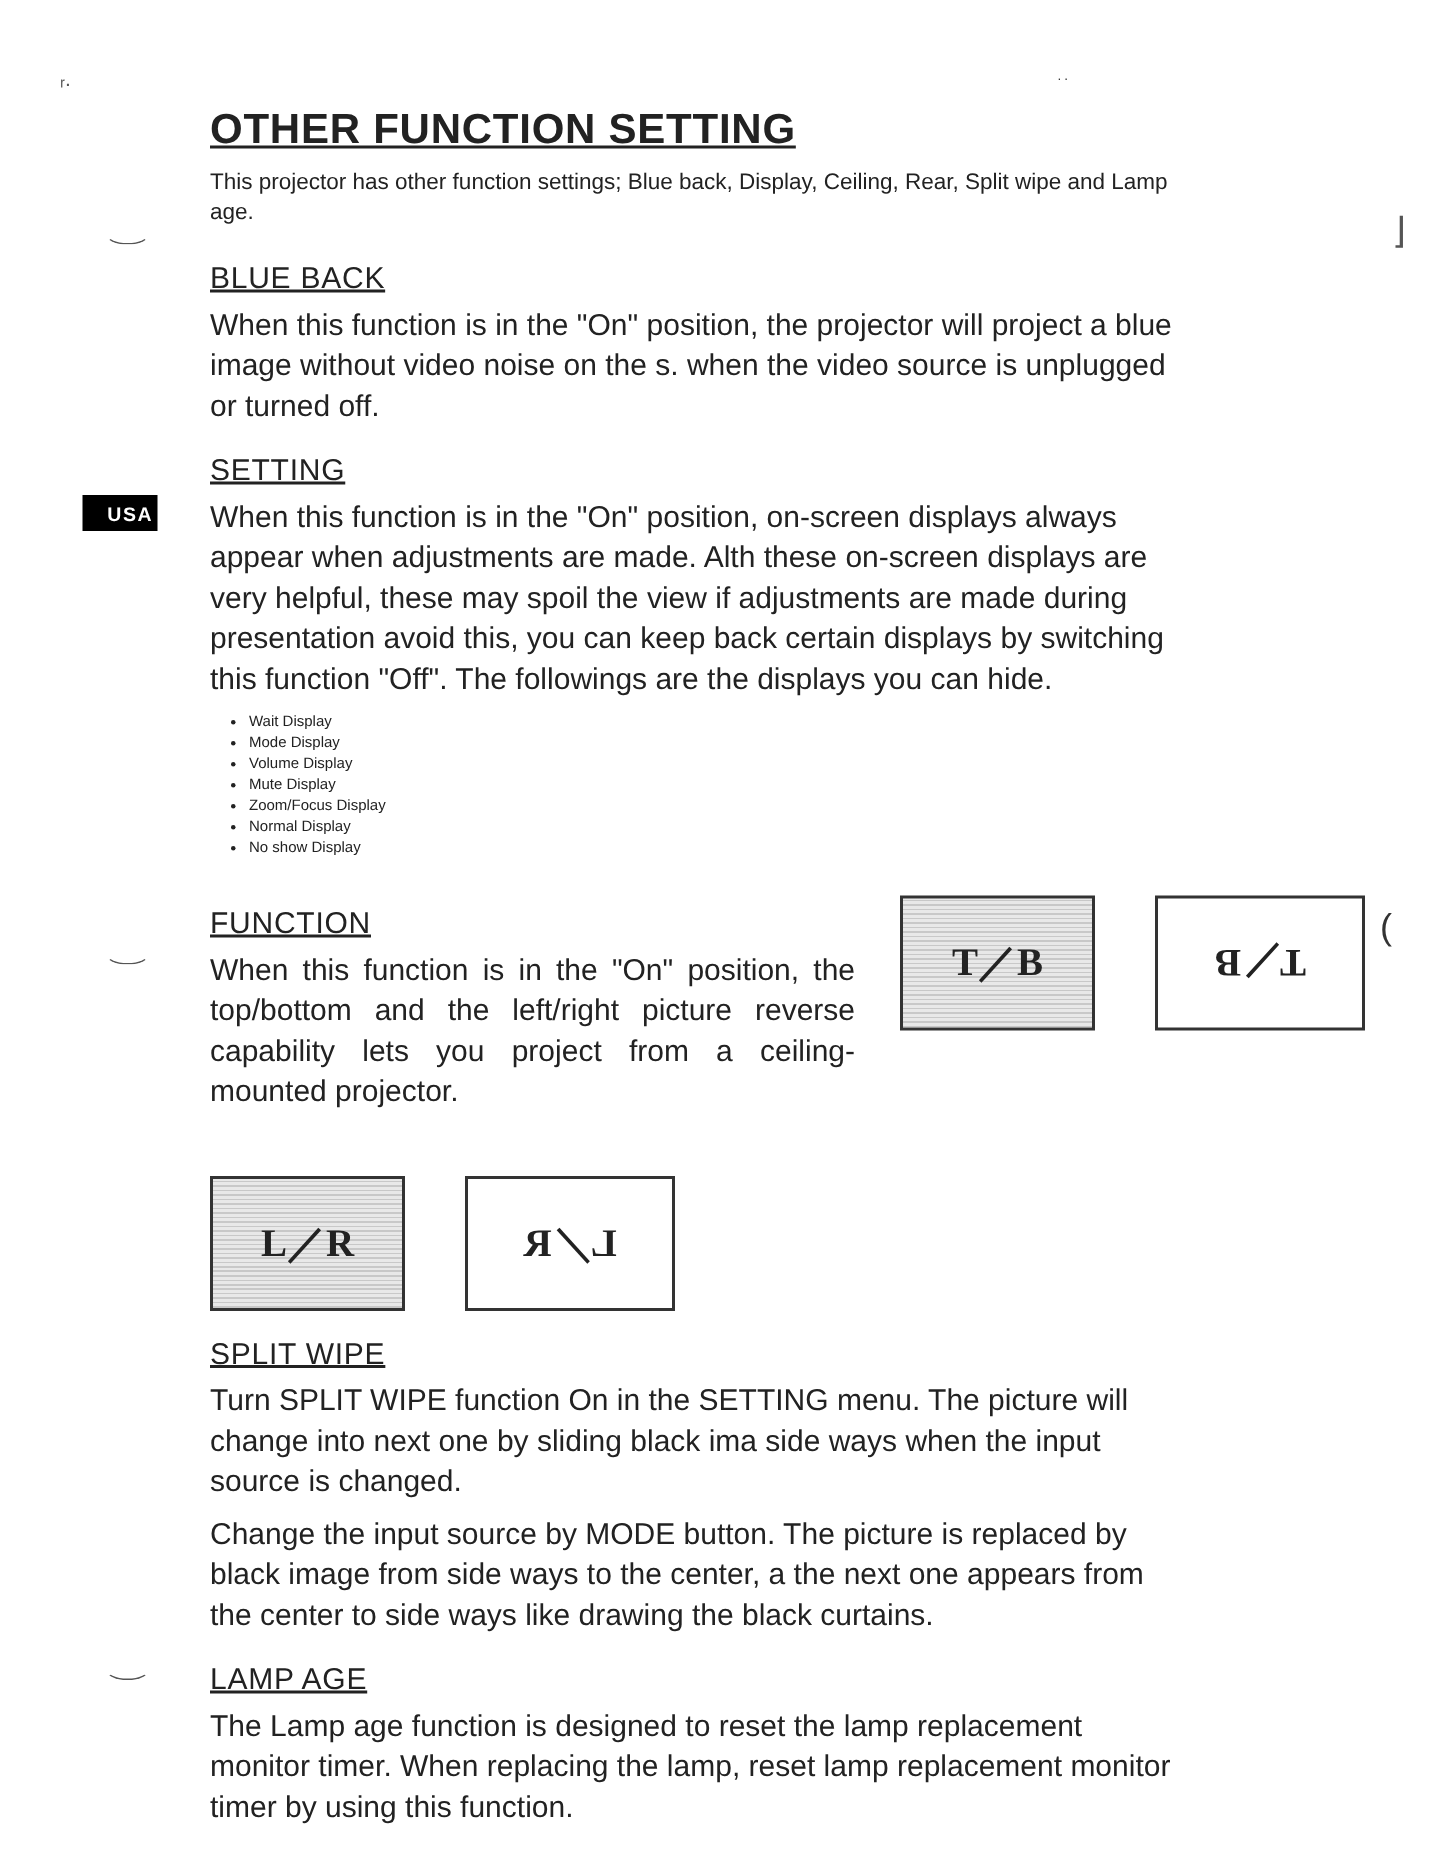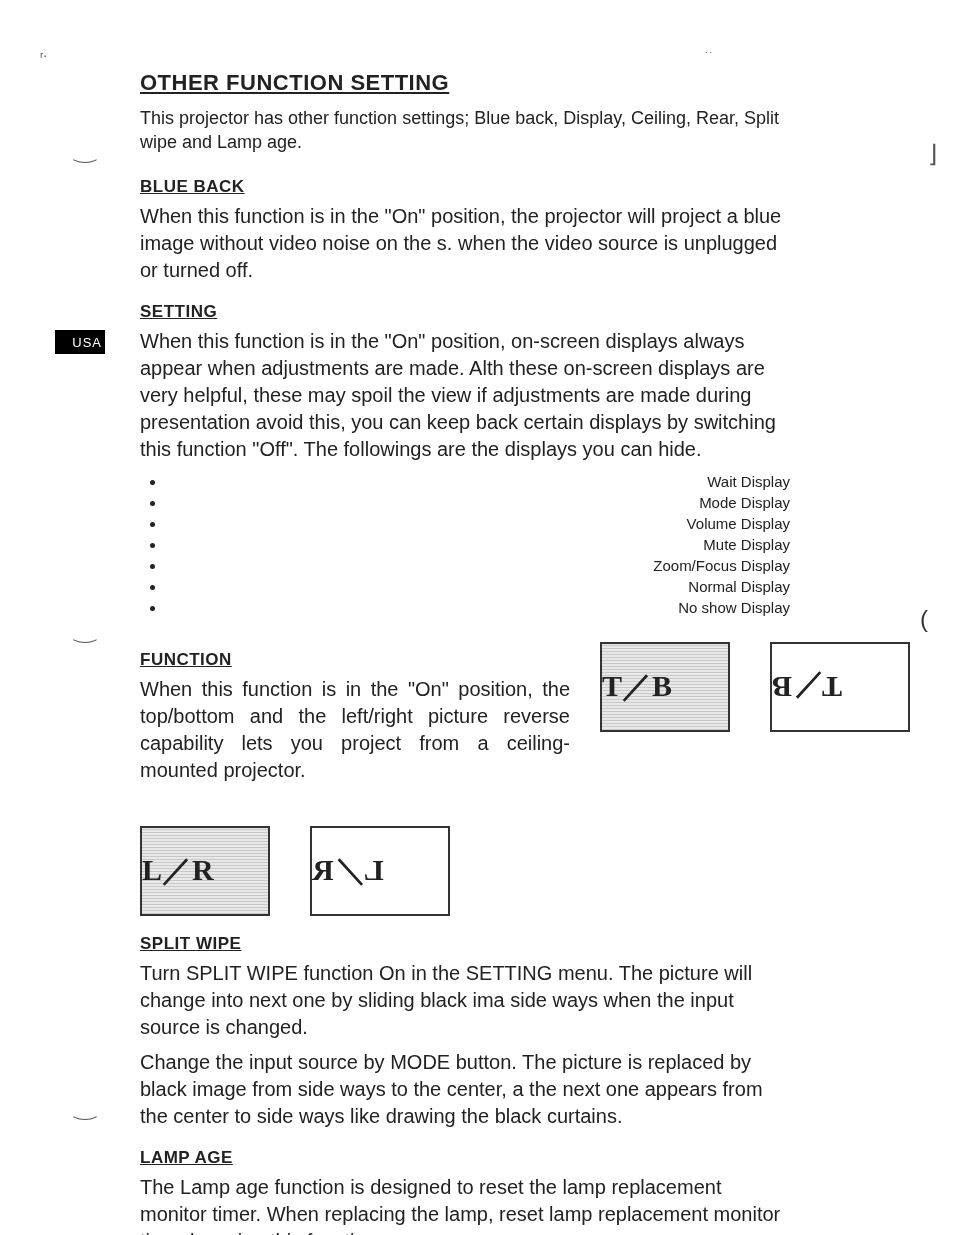--- a/index.html
+++ b/index.html
@@ -12,71 +12,71 @@
     position: relative;
     color: #222;
   }
   .page {
     position: relative;
     padding: 70px 0 0 140px;
     width: 790px;
     box-sizing: border-box;
   }
   .main-title {
-    font-size: 22px;
+    font-size: 28px;
     font-weight: bold;
     letter-spacing: 0.5px;
     text-decoration: underline;
     margin-bottom: 10px;
   }
   .intro {
-    font-size: 18px;
+    font-size: 15px;
     margin-bottom: 22px;
     line-height: 1.35;
   }
   .section-title {
-    font-size: 17px;
-    font-weight: bold;
+    font-size: 20px;
+    font-weight: normal;
     text-decoration: underline;
     margin: 18px 0 6px 0;
     letter-spacing: 0.5px;
   }
   .body-text {
     font-size: 20px;
     line-height: 1.35;
     margin-bottom: 8px;
   }
   .justify { text-align: justify; }
   ul.bullets {
     list-style: disc;
     padding-left: 26px;
     margin: 4px 0 14px 0;
-    font-size: 15px;
+    font-size: 10px;
     line-height: 1.4;
-    text-align: right;
   }
   ul.bullets li { margin: 0; }
   .two-col {
     display: flex;
     gap: 30px;
     align-items: flex-start;
   }
   .two-col .left {
     flex: 0 0 430px;
   }
   .diagrams {
     display: flex;
     gap: 40px;
     margin-top: 10px;
   }
   .diag {
     border: 2px solid #333;
     display: flex;
     align-items: center;
-    font-size: 30px;
+    justify-content: center;
+    font-size: 26px;
     font-weight: bold;
     font-family: "Times New Roman", serif;
     box-sizing: border-box;
   }
   .diag.shaded {
     width: 130px;
     height: 90px;
     background: repeating-linear-gradient(0deg, #c8c8c8 0 1px, #e8e8e8 1px 3px);
     color: #222;
     border-color: #333;
@@ -90,21 +90,21 @@
   .flip-h { transform: scaleX(-1); display:inline-block; }
   .flip-hv { transform: scale(-1,-1); display:inline-block; }
   .usa-badge {
     position: absolute;
     left: 55px;
     top: 330px;
     width: 50px;
     height: 24px;
     background: #000;
     color: #fff;
-    font-weight: normal;
+    font-weight: bold;
     font-size: 13px;
     display: flex;
     align-items: center;
     justify-content: flex-end;
     padding-right: 3px;
     box-sizing: border-box;
     letter-spacing: 1px;
   }
   .curl {
     position: absolute;

